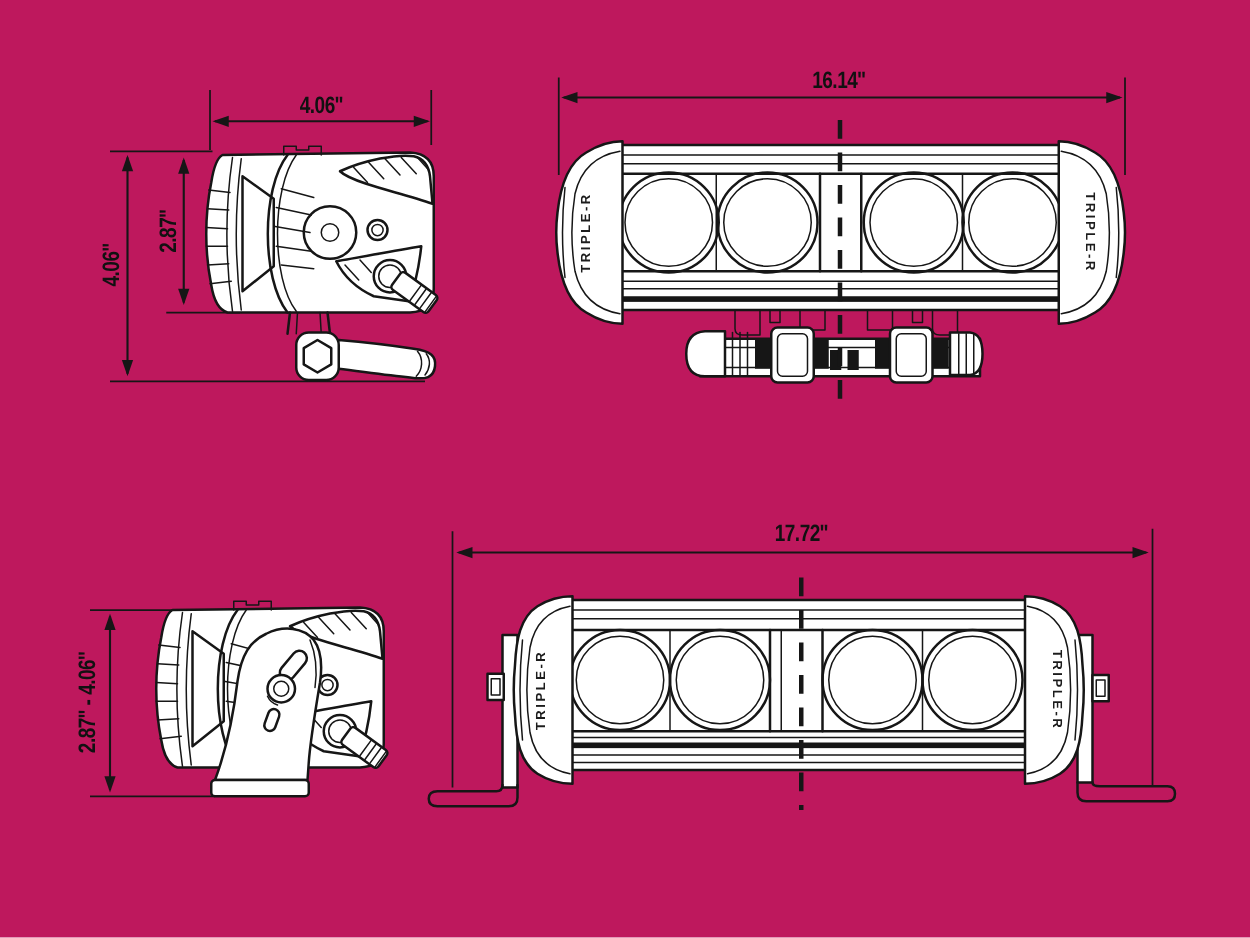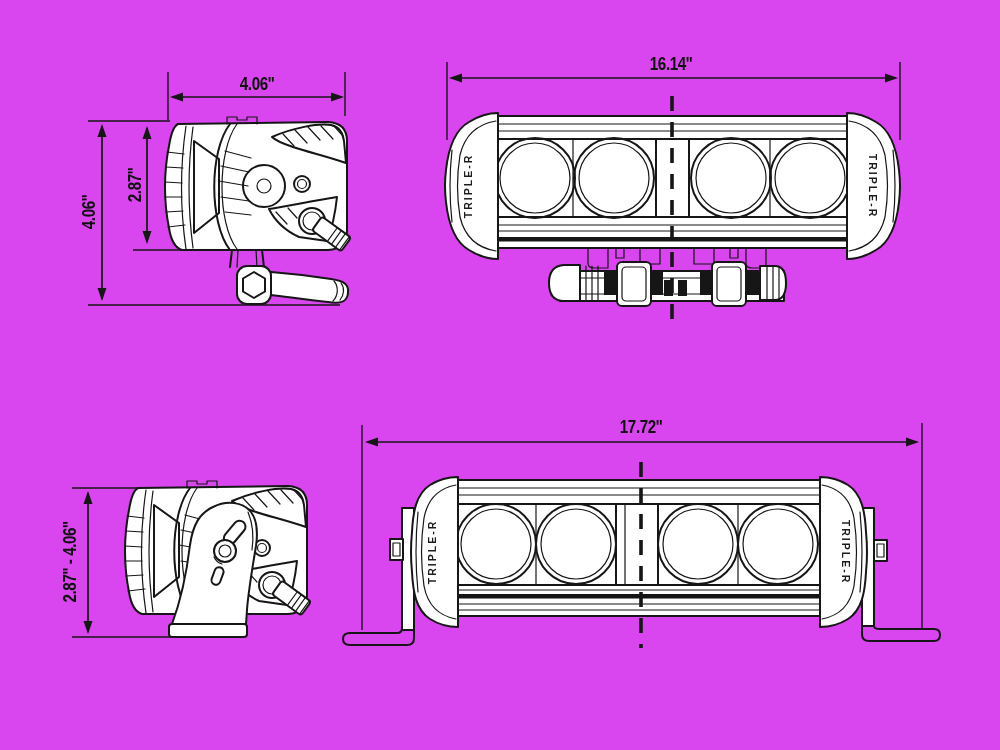--- a/index.html
+++ b/index.html
@@ -1,16 +1,16 @@
 <!DOCTYPE html>
 <html><head>
 <meta charset="utf-8">
 <style>
   html,body{margin:0;padding:0;background:#ffffff;}
-  .canvas{position:relative;width:1000px;height:750px;background:#d946ef;overflow:hidden;}
+  .canvas{position:relative;width:1000px;height:750px;background:#be185d;overflow:hidden;}
   svg{display:block;}
   .ln{stroke:#161616;fill:none;stroke-width:2;stroke-linecap:round;stroke-linejoin:round;}
   .thin{stroke:#161616;fill:none;stroke-width:1.2;stroke-linecap:round;stroke-linejoin:round;}
   .fillw{fill:#ffffff;}
   .blk{fill:#161616;stroke:none;}
   .dim{stroke:#161616;fill:none;stroke-width:1.7;}
   .ext{stroke:#161616;fill:none;stroke-width:1.4;}
   .dash{stroke:#161616;fill:none;stroke-width:3.6;stroke-dasharray:15 11;}
   text.dimlabel{font-family:"Liberation Sans",sans-serif;font-weight:700;font-size:19px;fill:#111111;letter-spacing:-0.5px;}
   text.cap{font-family:"Liberation Sans",sans-serif;font-weight:700;font-size:10.5px;fill:#1c1c1c;letter-spacing:2px;}

